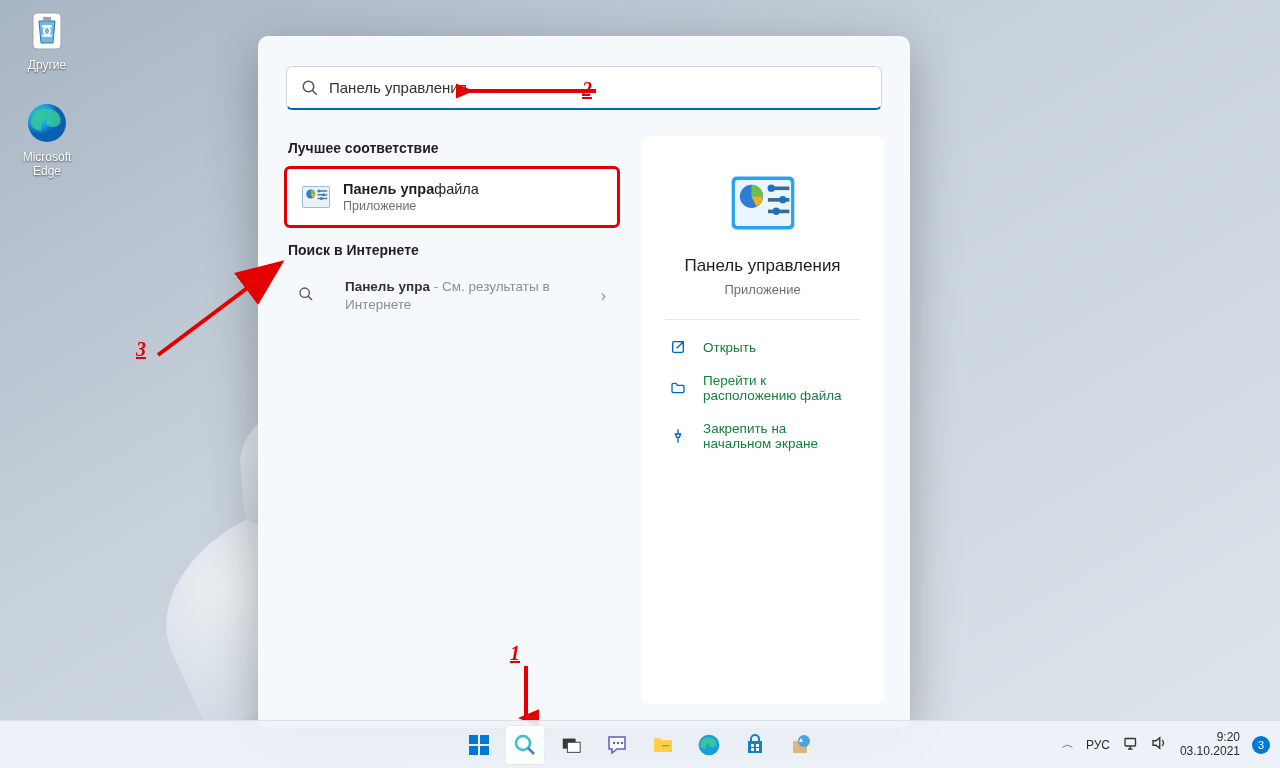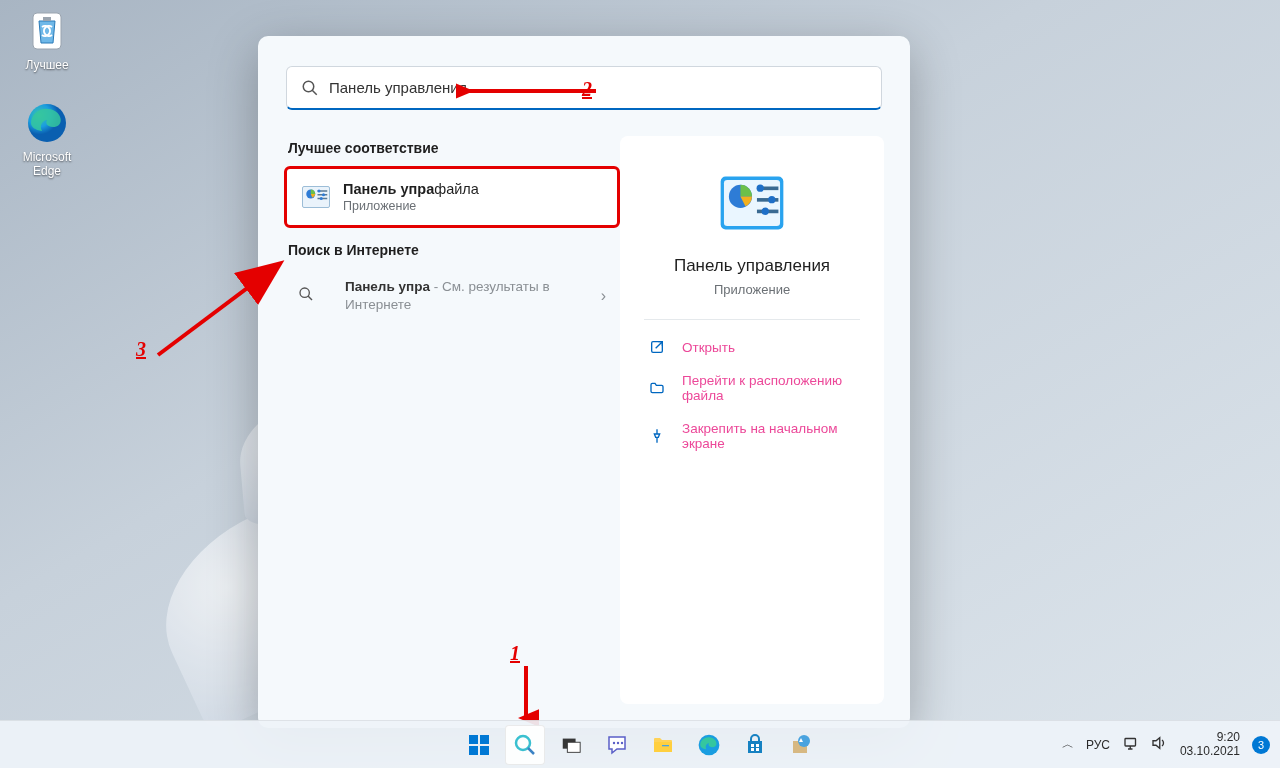--- a/index.html
+++ b/index.html
@@ -25,42 +25,42 @@
   .search-bar svg { flex:none; }
   .search-bar input { flex:1; border:none; outline:none; font-size:15px; margin-left:10px; color:#333; background:transparent; }
   .tabs-row { display:flex; align-items:center; padding:6px 30px 0; gap:24px; font-size:13.5px; color:#555; }
   .tab { padding:8px 0 10px; cursor:pointer; position:relative; }
   .tab.active { color:#1f1f1f; }
   .tab.active::after { content:""; position:absolute; left:0; right:0; bottom:0; height:3px; background:#0067c0; border-radius:2px; }
   .tabs-spacer { flex:1; }
   .tabs-actions { display:flex; gap:18px; align-items:center; color:#444; }
   .tabs-actions .ib { cursor:pointer; }
 
-  .body-split { flex:1; display:flex; padding:18px 26px 24px 26px; gap:0; }
+  .body-split { flex:1; display:flex; padding:18px 26px 24px 26px; gap:21px; }
   .left-col { flex:0 0 336px; }
   .right-col { flex:1; background:#fff; border-radius:8px; padding:28px 24px; }
   
   .section-h { font-size:14px; font-weight:600; color:#1f1f1f; margin:4px 4px 10px; }
   .result-card { background:#fff; border-radius:6px; padding:12px 14px; display:flex; align-items:center; gap:12px; cursor:pointer; border:3px solid #e40000; margin-bottom:14px; }
   .result-card .app-ic { width:30px; height:30px; flex:none; }
   .result-card .ttl { font-size:14.5px; color:#1f1f1f; }
   .result-card .ttl .hl { font-weight:400; }
   .result-card .sub { font-size:12.5px; color:#6b7075; margin-top:2px; }
   
   .web-row { display:flex; align-items:center; padding:10px 14px; gap:14px; cursor:pointer; border-radius:6px; }
   .web-row .wic { width:18px; flex:none; color:#555; }
   .web-row .wt { flex:1; font-size:13.5px; color:#333; line-height:1.35;margin-left:15px; }
   .web-row .wt .dim { color:#8a8f94; }
   .web-row .chev { color:#8a8f94; }
   
   .preview-icon { width:70px; height:70px; margin:4px auto 18px; display:flex; align-items:center; justify-content:center; }
   .preview-title { text-align:center; font-size:17px; color:#1f1f1f; }
   .preview-sub { text-align:center; font-size:13px; color:#6b7075; margin-top:6px; }
   .preview-hr { border:none; border-top:1px solid #e5e9ec; margin:22px 0 10px; }
-  .action-row { display:flex; align-items:center; gap:16px; padding:9px 4px; font-size:13.5px; color:#ec4899; cursor:pointer; border-radius:4px; }
+  .action-row { display:flex; align-items:center; gap:16px; padding:9px 4px; font-size:13.5px; color:#15803d; cursor:pointer; border-radius:4px; }
   .action-row .aic { width:18px; color:#0067c0; flex:none; display:flex; justify-content:center; }
 
   
   .taskbar { position:absolute; left:0; right:0; bottom:0; height:48px; background:rgba(238,243,248,.92); border-top:1px solid rgba(0,0,0,.07); display:flex; align-items:center; }
   .taskbar-center { position:absolute; left:50%; transform:translateX(-50%); display:flex; gap:6px; align-items:center; }
   .tb-btn { width:40px; height:40px; display:flex; align-items:center; justify-content:center; border-radius:4px; cursor:pointer; }
   .tb-btn.active { background:rgba(255,255,255,.9); box-shadow:inset 0 0 0 1px rgba(0,0,0,.08); }
   .taskbar-right { position:absolute; right:10px; display:flex; align-items:center; gap:12px; font-size:12px; color:#2b2b2b; }
   .tray-group { display:flex; align-items:center; gap:10px; }
   .clock { text-align:right; line-height:1.15; font-size:12px; }
@@ -82,21 +82,21 @@
 <div class="desktop-icon recycle-bin">
   <div class="glyph">
     <svg width="44" height="44" viewBox="0 0 44 44">
         <rect x="8" y="4" width="28" height="36" rx="4" fill="#fff" stroke="#9aa4af"></rect>
         <path d="M14 12 L30 12 L28 34 L16 34 Z" fill="#6fb8e8" stroke="#2b7bb8"></path>
         <path d="M18 8 h8 v4 h-8z" fill="#9aa4af"></path>
         <path d="M17 18 a5 5 0 1 1 0 8" fill="none" stroke="#fff" stroke-width="2"></path>
         <path d="M27 26 a5 5 0 1 1 0 -8" fill="none" stroke="#fff" stroke-width="2"></path>
       </svg>
   </div>
-  <div>Лучшее</div>
+  <div>Другие</div>
 </div>
 
 <div class="desktop-icon edge-icon-d">
   <div class="glyph">
     <svg width="44" height="44" viewBox="0 0 44 44">
         <defs>
           <radialGradient id="eg" cx="30%" cy="30%">
             <stop offset="0%" stop-color="#3cc9a7"></stop>
             <stop offset="60%" stop-color="#1a9de0"></stop>
             <stop offset="100%" stop-color="#0a5fb0"></stop>

